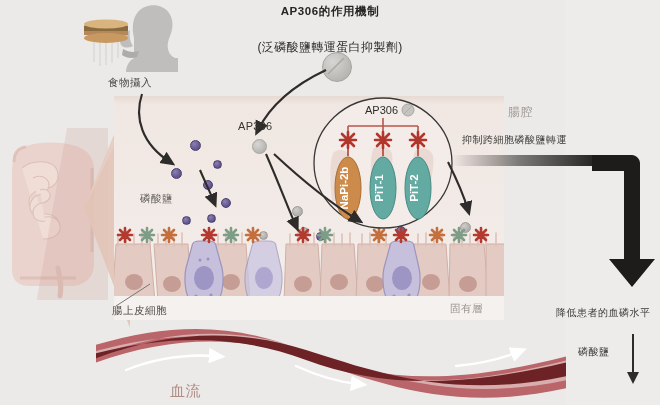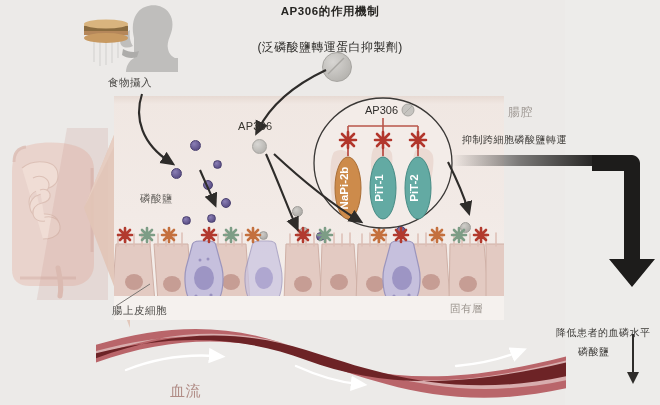--- a/index.html
+++ b/index.html
@@ -42,21 +42,21 @@
 
   
   #vessel{left:96px;top:318px;width:470px;height:82px;}
 
   
   #bigarrow{left:452px;top:150px;width:208px;height:140px;}
 
   
   #lbl-lumen{left:508px;top:104px;color:#a09a95;font-size:12px;}
   #lbl-inhibit{left:462px;top:133px;color:#3a3835;font-size:10px;}
-  #lbl-lower{left:556px;top:326px;color:#3a3835;font-size:10px;}
+  #lbl-lower{left:556px;top:306px;color:#3a3835;font-size:10px;}
   #lbl-phos-right{left:578px;top:345px;color:#3a3835;font-size:10px;}
   #lbl-ap306{left:238px;top:120px;color:#37352f;font-size:11px;letter-spacing:.3px;}
   #lbl-phos-left{left:140px;top:192px;color:#5f5c58;font-size:10.5px;}
   #lbl-food{left:108px;top:76px;color:#4a4845;font-size:10.5px;}
   #lbl-epi{left:112px;top:304px;color:#4a4845;font-size:10.5px;}
   #lbl-lamina{left:450px;top:302px;color:#9b948e;font-size:10.5px;}
   #lbl-blood{left:170px;top:382px;color:#b08c86;font-size:15px;}
 
   
   .pill{position:absolute;border-radius:50%;

